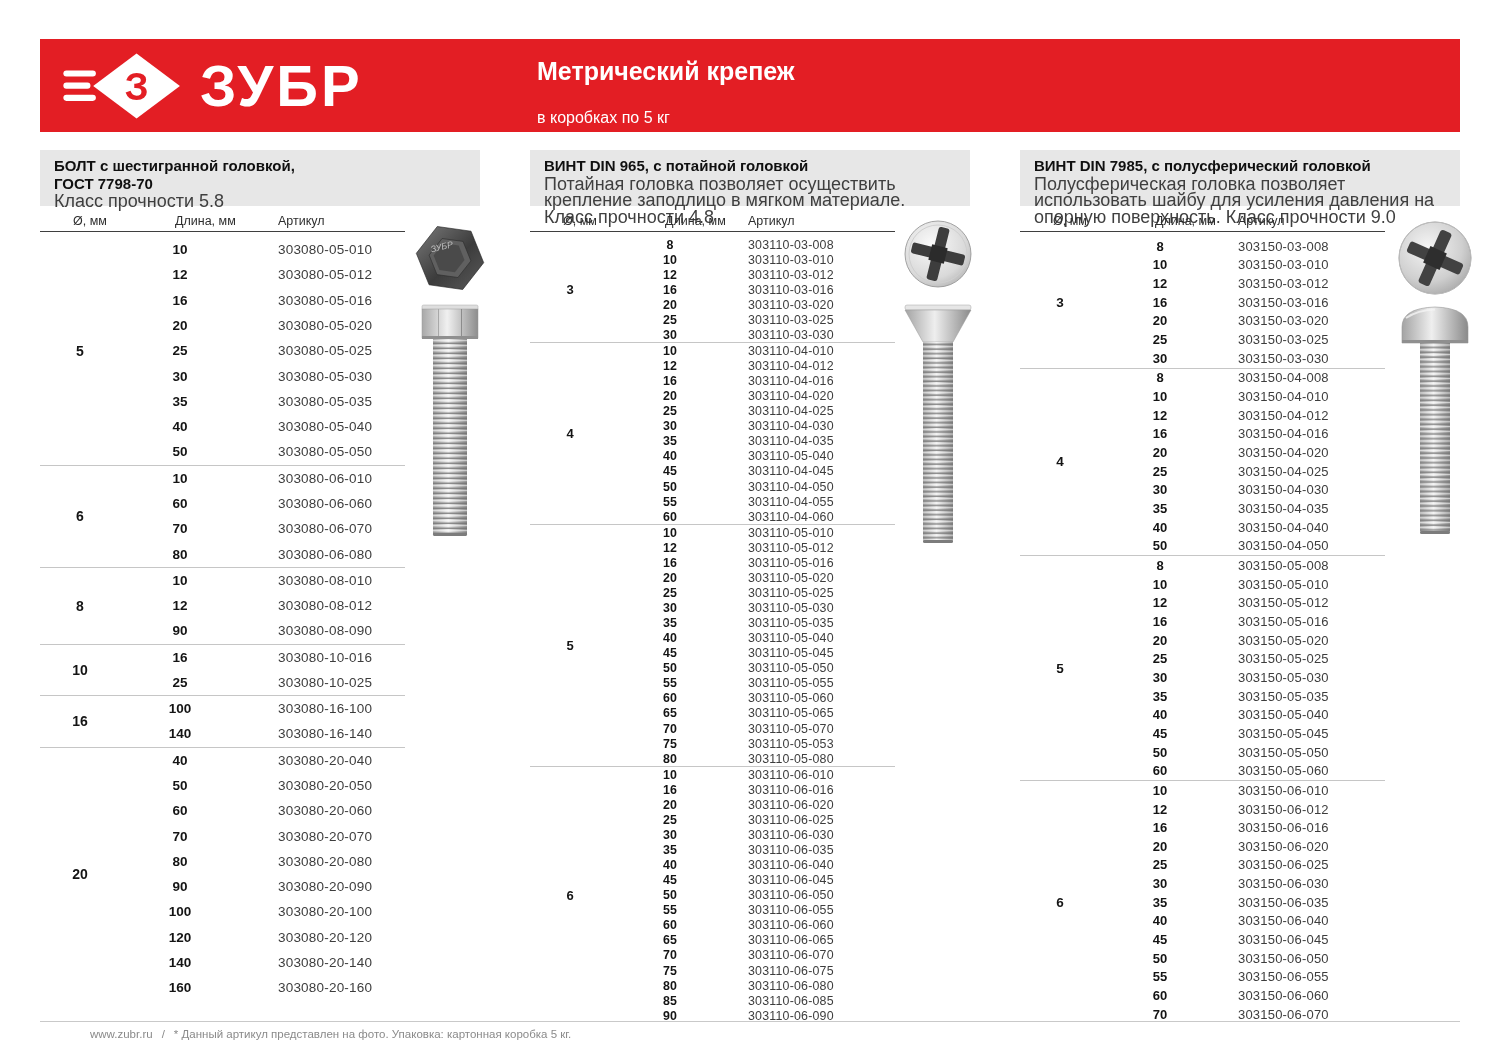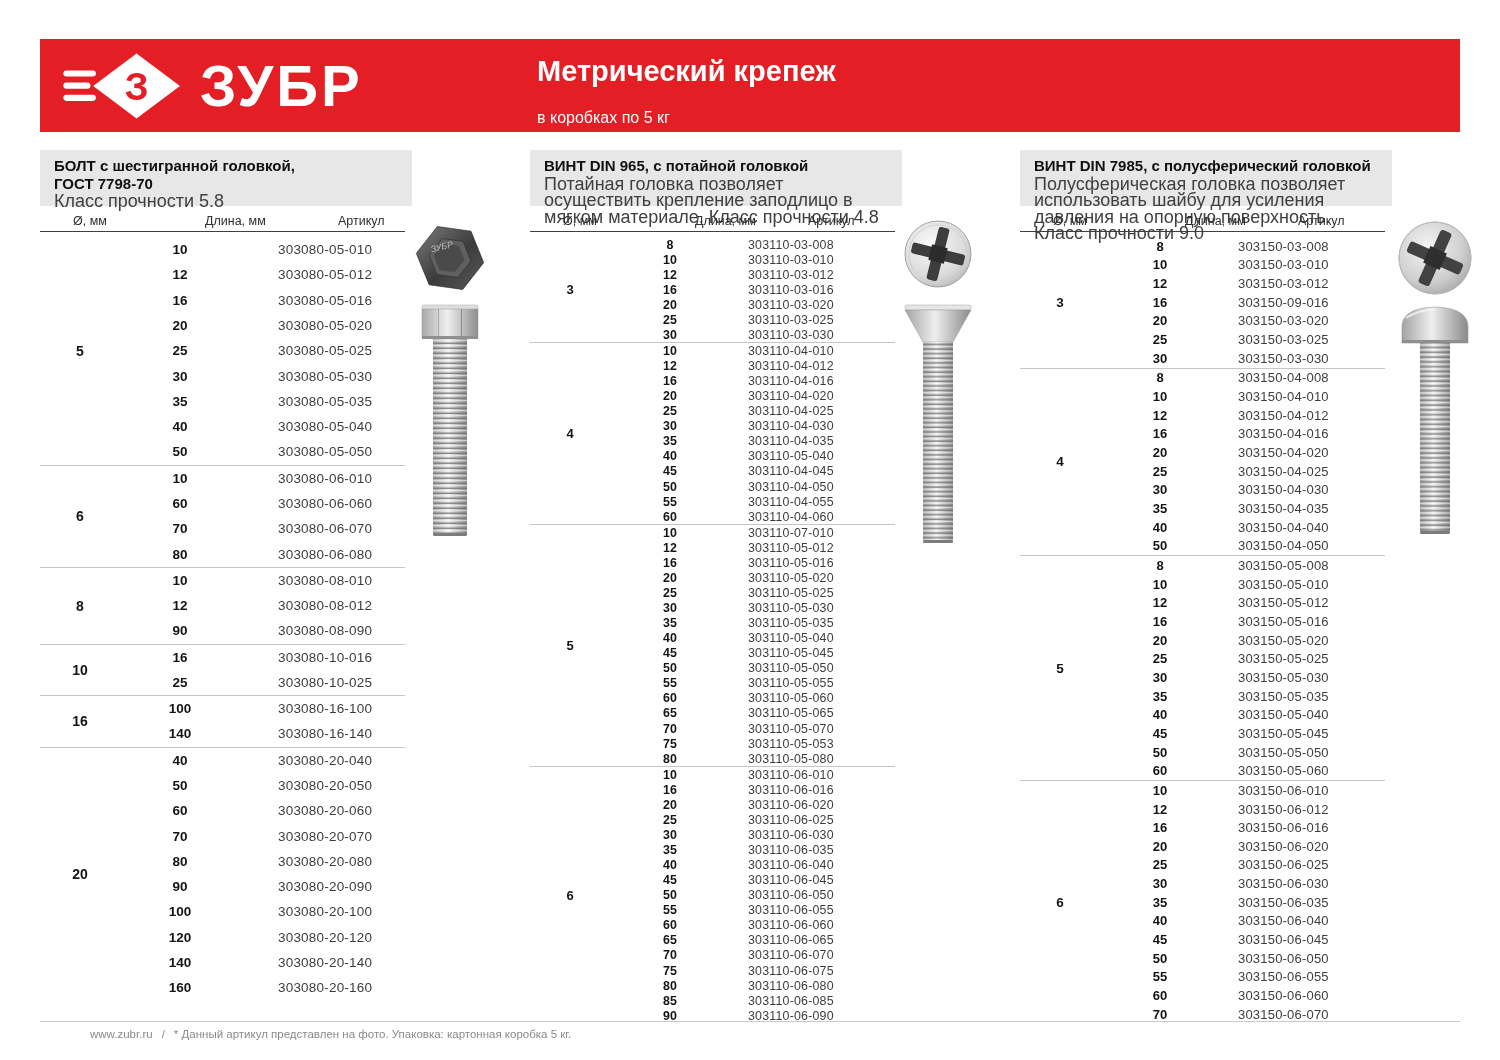--- a/index.html
+++ b/index.html
@@ -13,37 +13,37 @@
 
   
   .banner {
     position:absolute; left:40px; top:39px; width:1420px; height:93px;
     background:#e31e24; color:#fff;
   }
   .logo-wrap { position:absolute; left:22px; top:13px; display:flex; align-items:center; gap:16px; }
   .logo-icon { display:block; }
   .logo-text { font-size:58px; font-weight:bold; letter-spacing:3px; line-height:66px; }
   .title-wrap { position:absolute; left:497px; top:15px; }
-  .b-title { font-size:29px; font-weight:bold; line-height:34px; }
+  .b-title { font-size:25px; font-weight:bold; line-height:34px; }
   .b-sub { font-size:16px; line-height:20px; margin-top:20px; }
 
   
   .sec { position:absolute; top:150px; width:440px; height:885px; }
   .sec-head {
-    position:absolute; left:0; top:0; width:372px; height:56px;
+    position:absolute; left:0; top:0; width:440px; height:56px;
     background:#e7e7e7; padding:7px 14px 0 14px;
   }
   .sec-title { font-size:15px; font-weight:bold; color:#101010; line-height:17.5px; white-space:pre-line; }
   .sec-desc { font-size:18px; color:#3f3f3f; line-height:16.5px; margin-top:1px; }
 
   .thead {
     position:absolute; left:0; top:58px; width:365px; height:24px;
     display:grid; grid-template-columns:80px 120px 1fr; align-items:end;
     padding-bottom:3px; border-bottom:1.5px solid #3f3f3f;
-    font-size:12.5px; color:#2d2d2d;gap:30px;
+    font-size:12.5px; color:#2d2d2d;
   }
   .th1 { padding-left:33px; }
   .th2 { padding-left:55px; }
   .th3 { padding-left:var(--artpad); }
 
   .tbody { position:absolute; left:0; top:87px; width:365px; }
   .group { position:relative; }
   .group.sep { border-top:1px solid #c6c6c6; }
   .dia {
     position:absolute; left:0; top:0; bottom:0; width:80px;
@@ -415,21 +415,21 @@
           <div class="c1"></div>
           <div class="c2">60</div>
           <div class="c3">303110-04-060</div>
         </div>
       </div>
       <div class="group sep">
         <div class="dia">5</div>
         <div class="row">
           <div class="c1"></div>
           <div class="c2">10</div>
-          <div class="c3">303110-07-010</div>
+          <div class="c3">303110-05-010</div>
         </div>
         <div class="row">
           <div class="c1"></div>
           <div class="c2">12</div>
           <div class="c3">303110-05-012</div>
         </div>
         <div class="row">
           <div class="c1"></div>
           <div class="c2">16</div>
           <div class="c3">303110-05-016</div>
@@ -648,21 +648,21 @@
           <div class="c3">303150-03-010</div>
         </div>
         <div class="row">
           <div class="c1"></div>
           <div class="c2">12</div>
           <div class="c3">303150-03-012</div>
         </div>
         <div class="row">
           <div class="c1"></div>
           <div class="c2">16</div>
-          <div class="c3">303150-09-016</div>
+          <div class="c3">303150-03-016</div>
         </div>
         <div class="row">
           <div class="c1"></div>
           <div class="c2">20</div>
           <div class="c3">303150-03-020</div>
         </div>
         <div class="row">
           <div class="c1"></div>
           <div class="c2">25</div>
           <div class="c3">303150-03-025</div>

